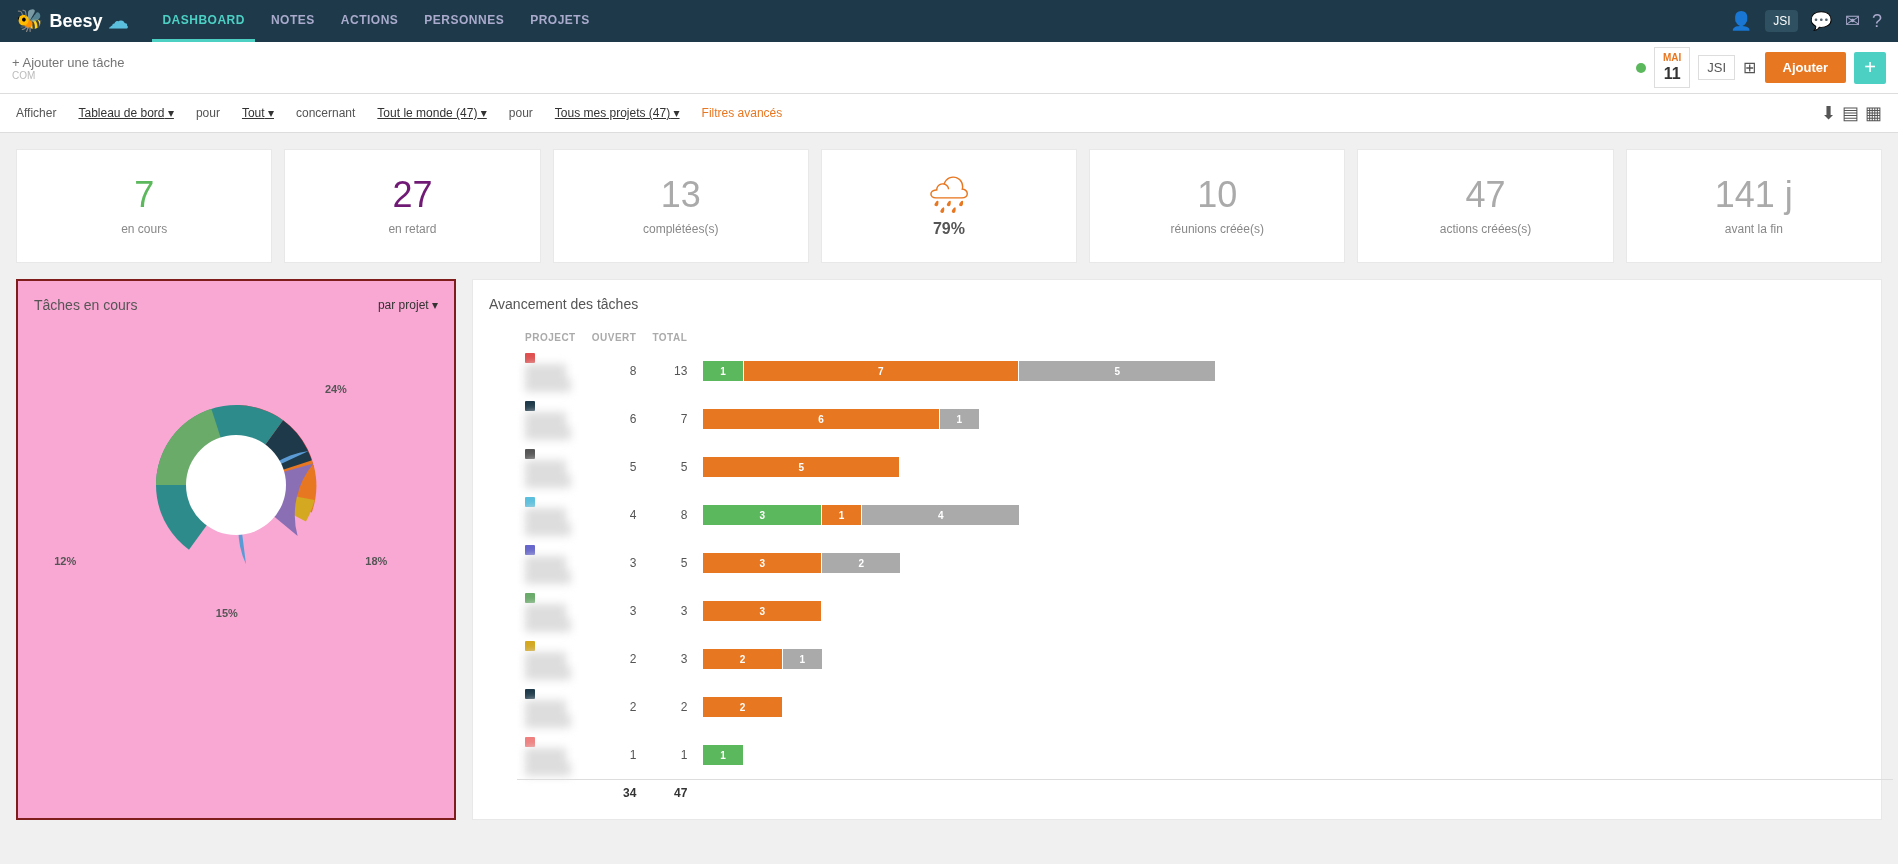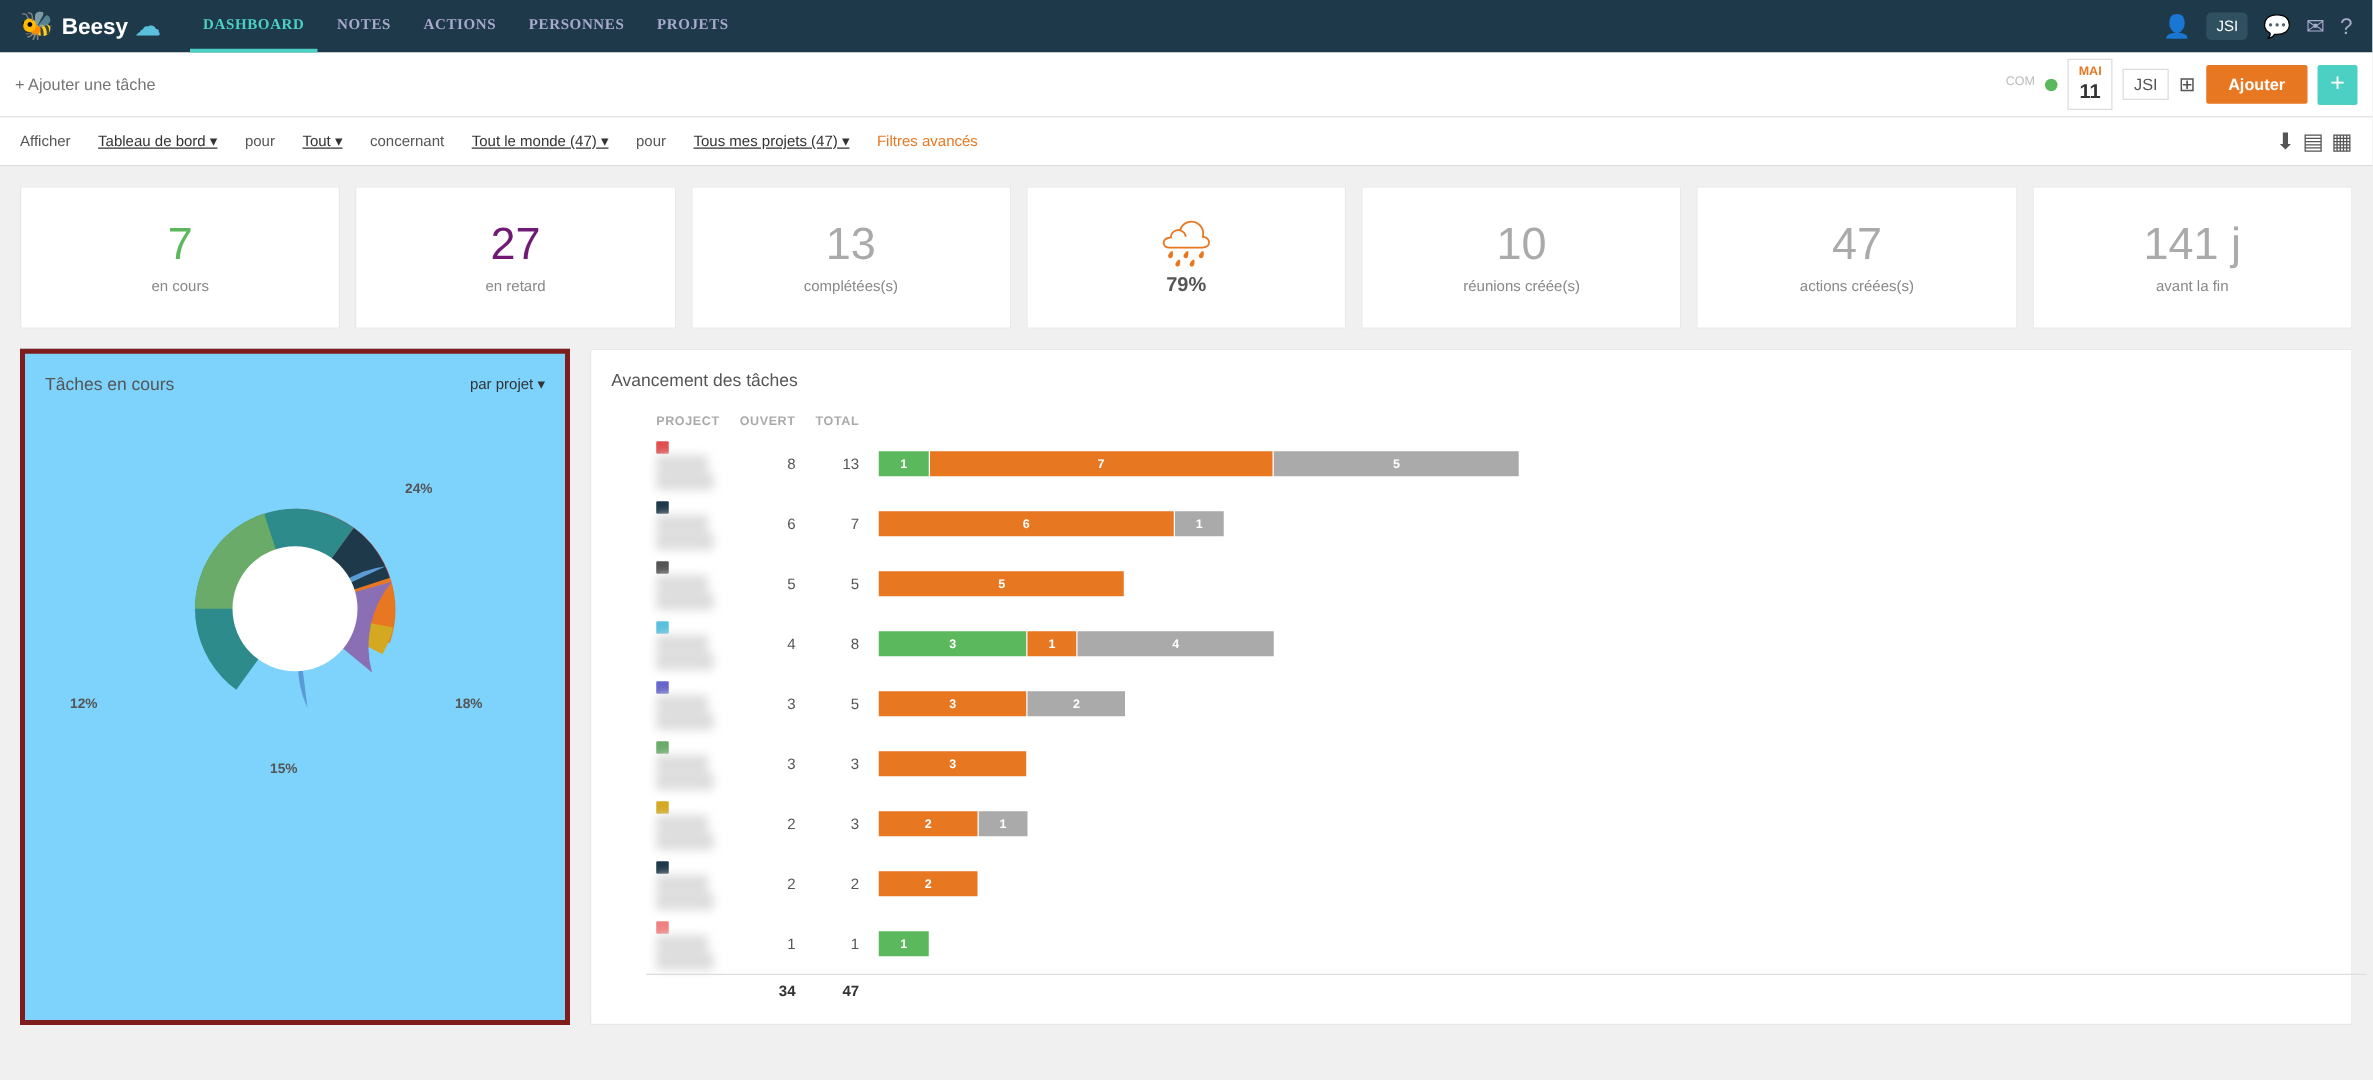--- a/index.html
+++ b/index.html
@@ -12,21 +12,21 @@
       align-items: center;
       height: 42px;
       padding: 0 16px;
       gap: 24px;
     }
     .navbar-logo {
       display: flex; align-items: center; gap: 6px; color: white; font-size: 18px; font-weight: bold;
     }
     .navbar-logo .bee { font-size: 22px; }
     .navbar-logo .cloud { color: #5bc0de; font-size: 20px; }
-    .nav-links { display: flex; gap: 6px; flex: 1; font-family: Liberation Serif, serif; }
+    .nav-links { display: flex; gap: 6px; flex: 1; }
     .nav-link {
       color: #aac; font-size: 12px; font-weight: 600; padding: 12px 10px; cursor: pointer; text-decoration: none; letter-spacing: 0.5px;
     }
     .nav-link.active { color: #4dd0c4; border-bottom: 3px solid #4dd0c4; }
     .navbar-right { display: flex; align-items: center; gap: 12px; color: #aac; font-size: 18px; margin-left: auto; }
     .navbar-right .user-badge { font-size: 12px; color: white; background: #2e5060; padding: 4px 8px; border-radius: 4px; display: flex; align-items: center; gap: 4px; cursor: pointer; }
 
     
     .taskbar {
       background: white;
@@ -91,24 +91,24 @@
     .orange { color: #701a75; }
     .gray { color: #aaa; }
     .rain-icon { font-size: 36px; color: #e87722; margin-bottom: 4px; }
     .percent { font-size: 16px; font-weight: 600; color: #555; margin-top: 2px; }
 
     
     .bottom-row { display: flex; gap: 16px; }
 
     
     .pie-card {
-      background: #7dd3fc;
+      background: #f9a8d4;
       width: 440px;
       min-height: 400px;
-      border: 4px solid #7f1d1d;
+      border: 2px solid #7f1d1d;
       padding: 16px;
     }
     .pie-card-header { display: flex; align-items: center; justify-content: space-between; margin-bottom: 12px; }
     .pie-card-title { font-size: 14px; color: #555; }
     .pie-card-filter { font-size: 12px; color: #333; cursor: pointer; }
     .pie-container { position: relative; display: flex; align-items: center; justify-content: center; height: 320px; }
     .pie-label { position: absolute; font-size: 11px; color: #555; font-weight: 600; }
 
     
     .bar-card {
@@ -151,21 +151,21 @@
   <div class="navbar-right">
     <span>👤</span>
     <span class="user-badge">JSI</span>
     <span>💬</span>
     <span>✉</span>
     <span>?</span>
   </div>
 </nav>
 
 <div class="taskbar">
-  <div style="flex:1; display:flex; flex-direction:row; justify-content:center;">
+  <div style="flex:1; display:flex; flex-direction:column; justify-content:center;">
     <input class="task-input" placeholder="+ Ajouter une tâche" style="">
     <span style="font-size:10px; color:#bbb;">COM</span>
   </div>
   <div class="taskbar-right">
     <span class="dot-green"></span>
     <div class="date-box">
       <div class="month">MAI</div>
       <div class="day">11</div>
     </div>
     <div class="jsi-btn">JSI</div>

